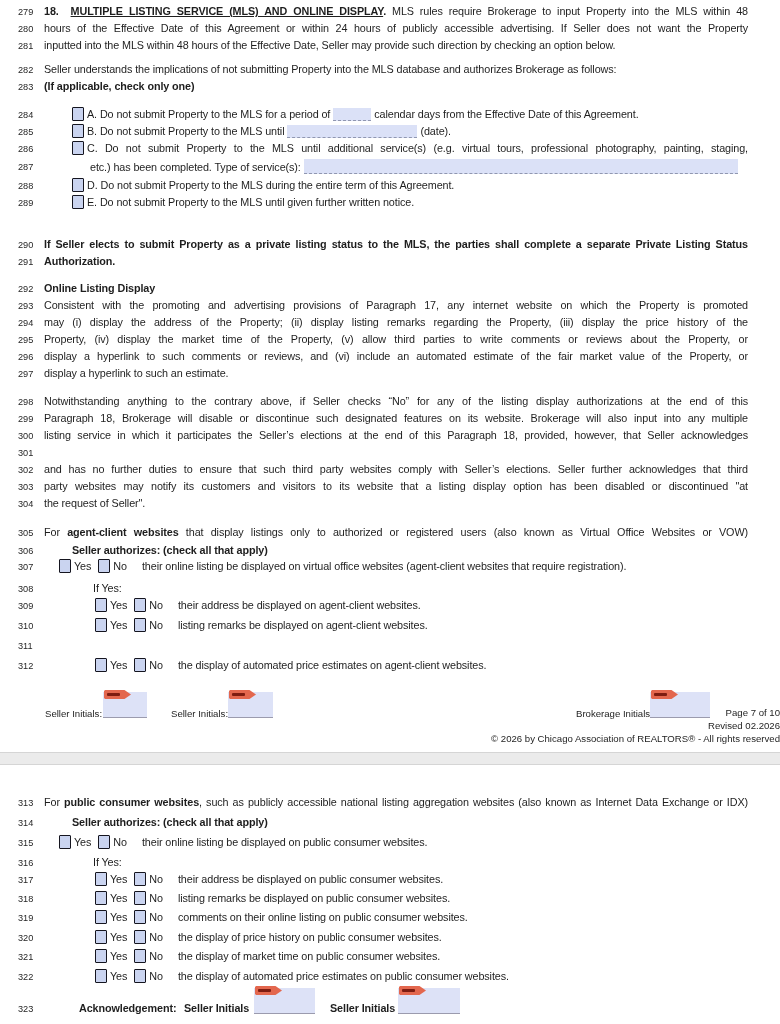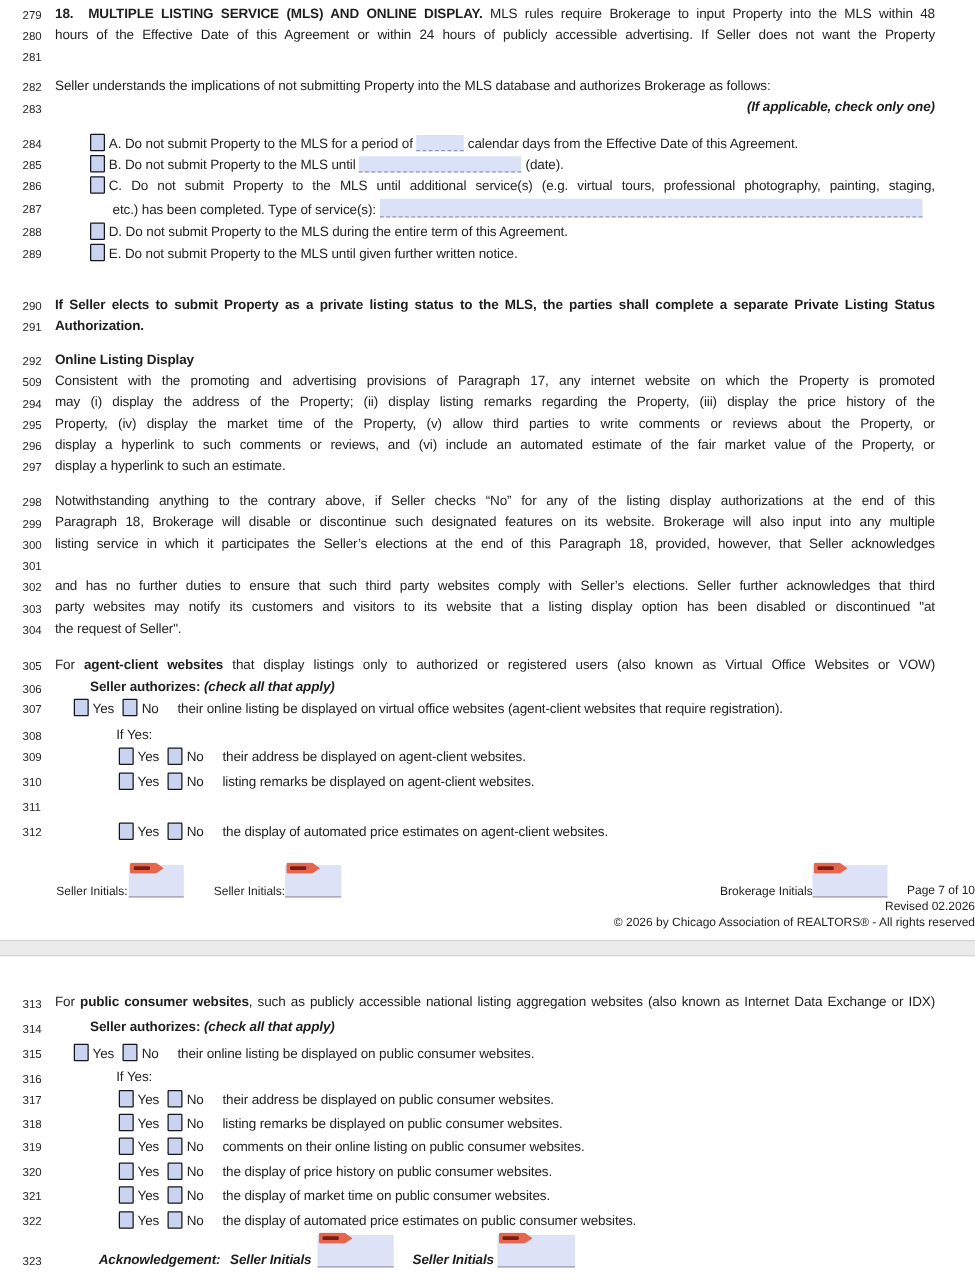--- a/index.html
+++ b/index.html
@@ -13,22 +13,22 @@
   .bd{position:absolute;top:0;}
   .b44{left:44px;width:704px;}
   .b72{left:72px;width:676px;}
   .b90{left:90px;width:658px;}
   .b59{left:59px;width:689px;}
   .b93{left:93px;width:655px;}
   .b95{left:95px;width:653px;}
   .j{text-align:justify;text-align-last:justify;}
   .bold{font-weight:bold;}
   .it{}
-  .bi{font-weight:bold;font-style:italic;text-align:right;}
-  .u{}
+  .bi{font-weight:bold;}
+  .u{text-decoration:underline;}
   .cb{
     display:inline-block;width:12px;height:14px;box-sizing:border-box;
     background:#cad4f0;border:1.7px solid #15151f;border-radius:1px;
     vertical-align:-3px;margin-right:3px;
   }
   .ynY{margin-right:7px;}
   .ynN{margin-right:15px;}
   .fld{
     display:inline-block;background:#dbe1f7;height:13px;vertical-align:-3px;
     border-bottom:1px dashed #9097b0;box-sizing:border-box;margin:0 3px;
@@ -58,20 +58,21 @@
 <div class="row" style="top:4px">
   <span class="num">279</span>
   <span class="bd b44 j"><span class="bold">18.</span>&nbsp; <span class="bold u">MULTIPLE LISTING SERVICE (MLS) AND ONLINE DISPLAY</span><span class="bold">.</span> <span>MLS rules require Brokerage to input Property into the MLS within 48</span></span>
 </div>
 <div class="row" style="top:21px">
   <span class="num">280</span>
   <span class="bd b44 j">hours of the Effective Date of this Agreement or within 24 hours of publicly accessible advertising. If Seller does not want the Property</span>
 </div>
 <div class="row" style="top:38px">
   <span class="num">281</span>
+  <span class="bd b44">inputted into the MLS within 48 hours of the Effective Date, Seller may provide such direction by checking an option below.</span>
 </div>
 <div class="row" style="top:62px">
   <span class="num">282</span>
   <span class="bd b44">Seller understands the implications of not submitting Property into the MLS database and authorizes Brokerage as follows:</span>
 </div>
 <div class="row" style="top:79px">
   <span class="num">283</span>
   <span class="bd b44 bi">(If applicable, check only one)</span>
 </div>
 
@@ -106,21 +107,21 @@
 </div>
 <div class="row" style="top:254px">
   <span class="num">291</span>
   <span class="bd b44 bold">Authorization.</span>
 </div>
 <div class="row" style="top:281px">
   <span class="num">292</span>
   <span class="bd b44 bold">Online Listing Display</span>
 </div>
 <div class="row" style="top:298px">
-  <span class="num">509</span>
+  <span class="num">293</span>
   <span class="bd b44 j">Consistent with the promoting and advertising provisions of Paragraph 17, any internet website on which the Property is promoted</span>
 </div>
 <div class="row" style="top:315px">
   <span class="num">294</span>
   <span class="bd b44 j">may (i) display the address of the Property; (ii) display listing remarks regarding the Property, (iii) display the price history of the</span>
 </div>
 <div class="row" style="top:332px">
   <span class="num">295</span>
   <span class="bd b44 j">Property, (iv) display the market time of the Property, (v) allow third parties to write comments or reviews about the Property, or</span>
 </div>

